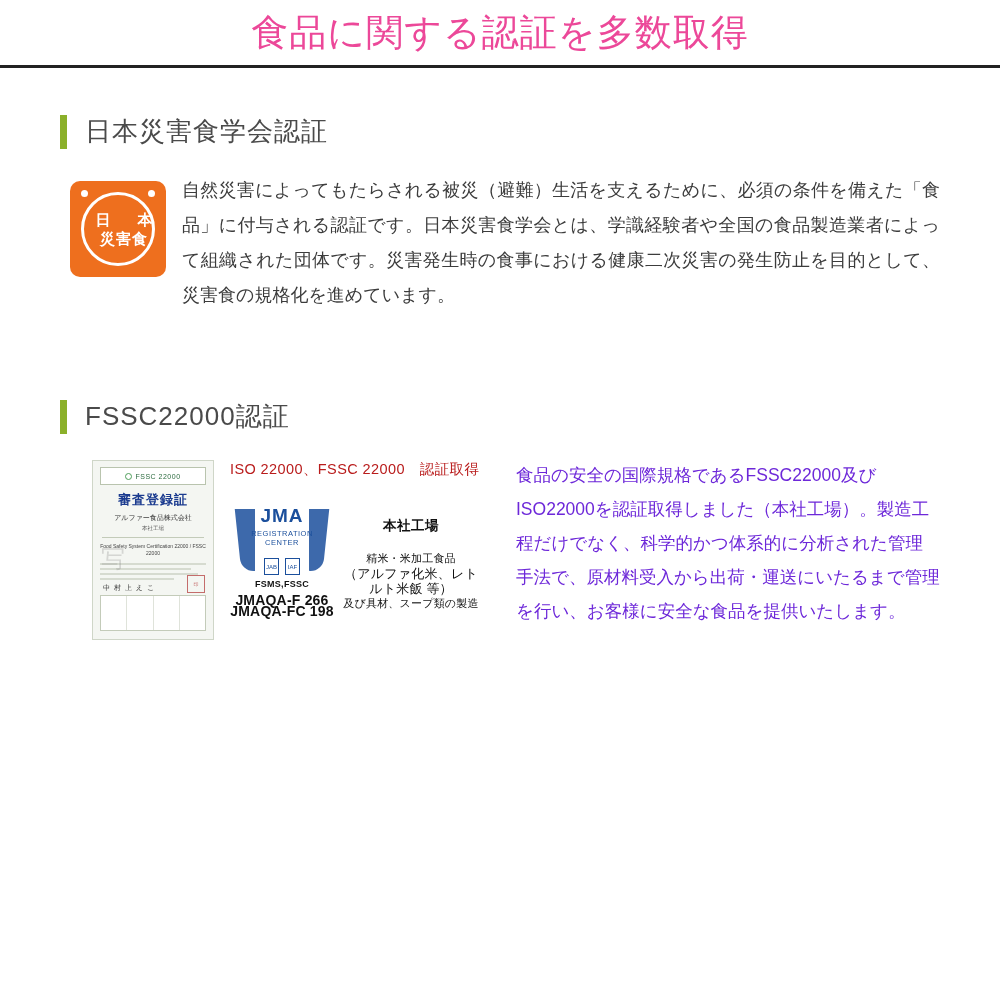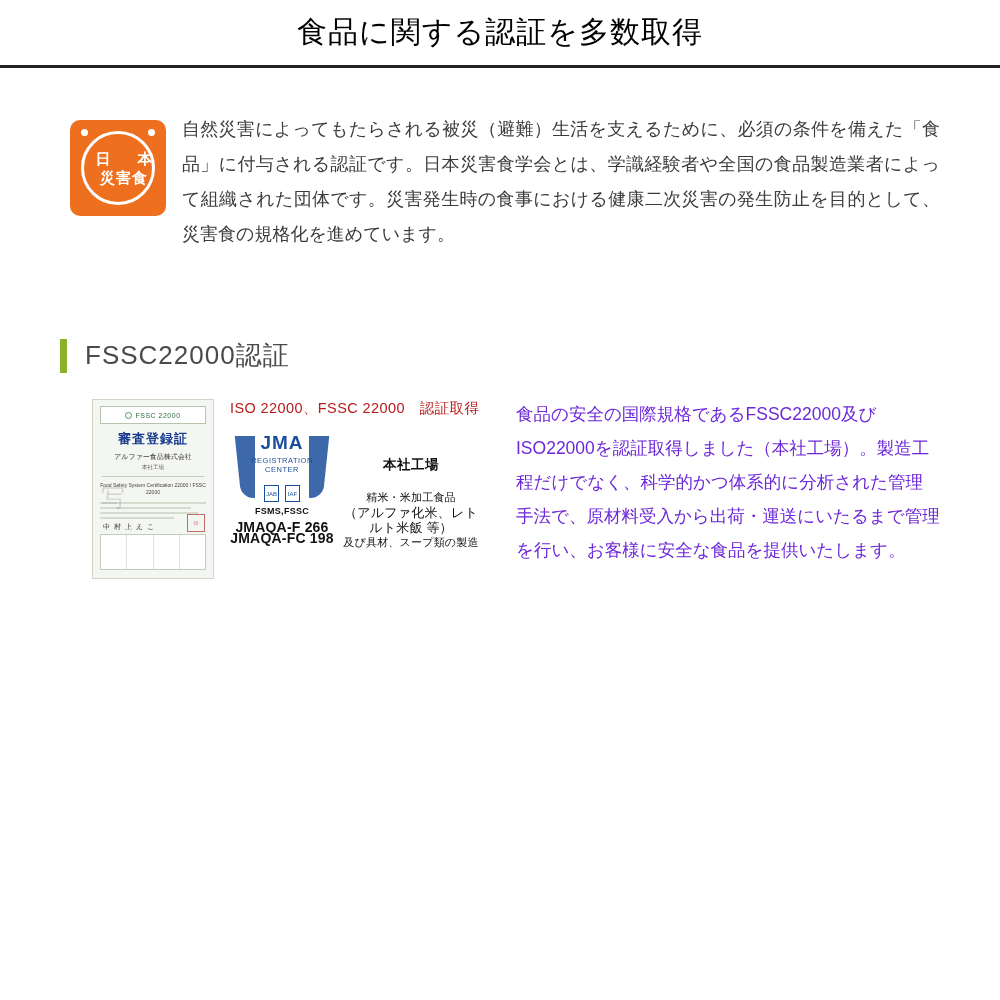--- a/index.html
+++ b/index.html
@@ -19,23 +19,23 @@
   
   .page-header {
     height: 68px;
     border-bottom: 3px solid #222222;
     display: flex;
     align-items: center;
     justify-content: center;
     box-sizing: border-box;
   }
   .page-header .title {
-    font-size: 30px;
+    font-size: 37px;
     letter-spacing: 1px;
-    color: #000000;
+    color: #ec4899;
     font-weight: 400;
   }
 
   
   .content {
     padding: 0 60px;
     box-sizing: border-box;
   }
 
   .section {
@@ -276,20 +276,21 @@
   .jma-mark-row {
     display: flex;
     align-items: flex-start;
     margin-top: 12px;
   }
   .jma-mark {
     width: 104px;
     flex: 0 0 auto;
     text-align: center;
     position: relative;
+    margin-top: 12px;
   }
   .jma-mark .jma-shield {
     position: relative;
     width: 92px;
     height: 74px;
     margin: 0 auto;
   }
   .jma-mark .jma-shield .wing {
     position: absolute;
     top: 6px;
@@ -395,20 +396,24 @@
 </head>
 <body>
 
 <div class="page-header">
   <div class="title">食品に関する認証を多数取得</div>
 </div>
 
 <div class="content">
 
   <div class="section">
+    <div class="section-heading">
+      <div class="bar"></div>
+      <div class="heading-text">日本災害食学会認証</div>
+    </div>
 
     <div class="sec1-body">
       <div class="jdfs-logo">
         <span class="hole left"></span>
         <span class="hole right"></span>
         <span class="ring"></span>
         <span class="logo-text">
           <span class="l1">日　本</span>
           <span class="l2">災害食</span>
         </span>

